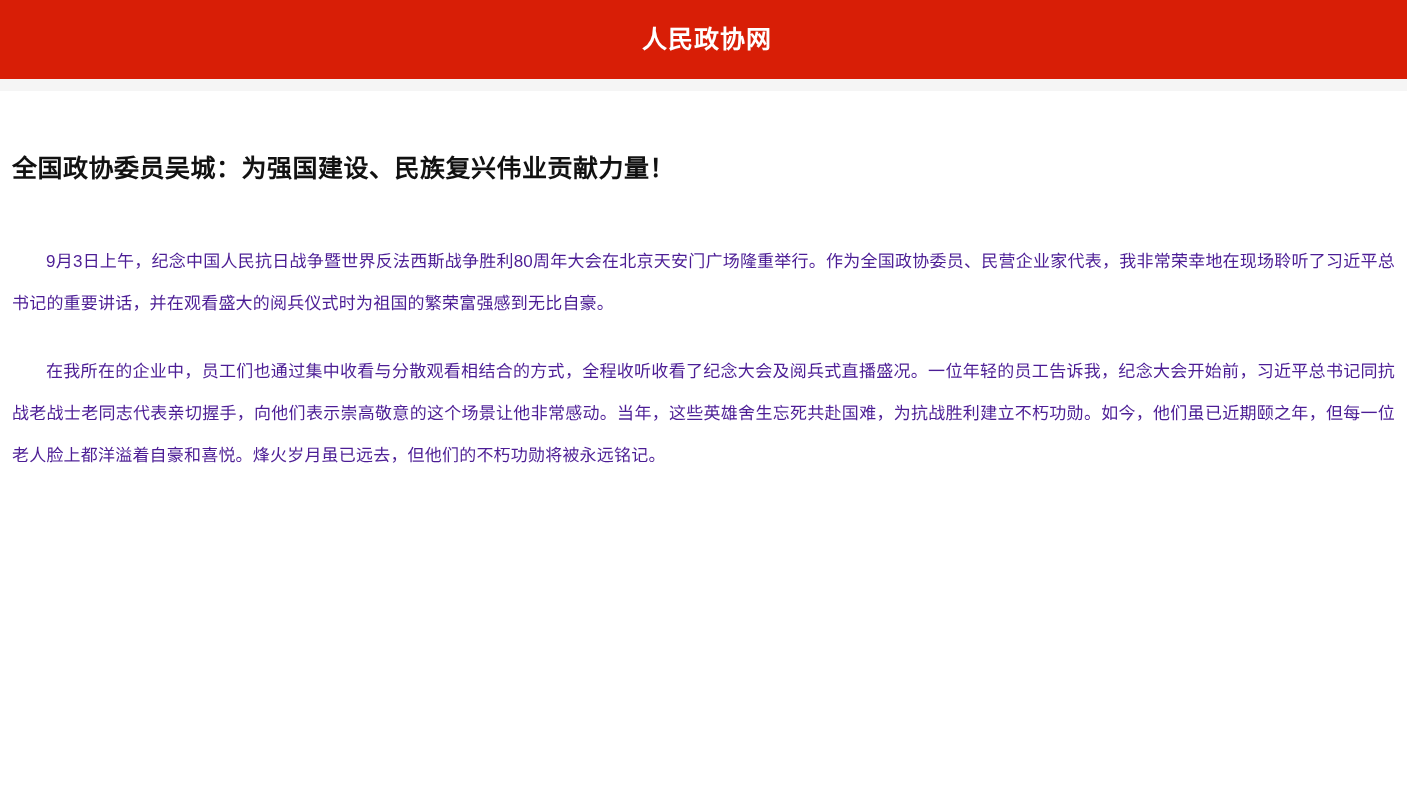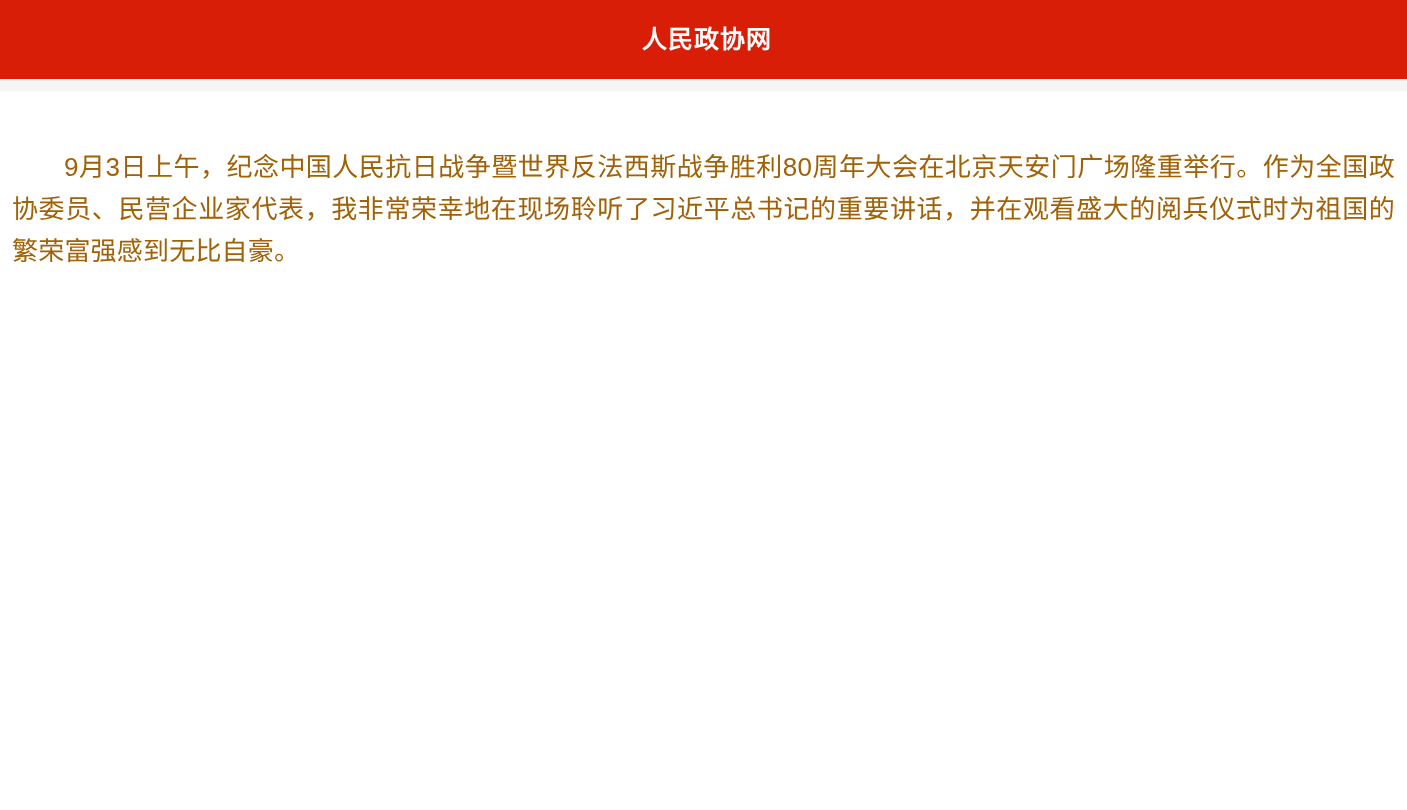--- a/index.html
+++ b/index.html
@@ -55,39 +55,41 @@
     color: #111111;
     margin: 0;
     padding: 60px 0 0 0;
     line-height: 1.4;
     letter-spacing: 0.5px;
   }
   .article-body {
     padding-top: 55px;
   }
   .para {
-    font-size: 26px;
+    font-size: 17px;
     line-height: 42px;
-    color: #a16207;
+    color: #4c1d95;
     margin: 0 0 26px 0;
     text-indent: 2em;
     text-align: justify;
     letter-spacing: 0.2px;
   }
 </style>
 </head>
 <body>
 
 <div class="page">
 
   <div class="site-header">
     <div class="site-title">人民政协网</div>
   </div>
 
   <div class="header-rule"></div>
 
   <div class="content">
+    <h1 class="article-title">全国政协委员吴城：为强国建设、民族复兴伟业贡献力量！</h1>
     <div class="article-body">
       <p class="para">9月3日上午，纪念中国人民抗日战争暨世界反法西斯战争胜利80周年大会在北京天安门广场隆重举行。作为全国政协委员、民营企业家代表，我非常荣幸地在现场聆听了习近平总书记的重要讲话，并在观看盛大的阅兵仪式时为祖国的繁荣富强感到无比自豪。</p>
+      <p class="para">在我所在的企业中，员工们也通过集中收看与分散观看相结合的方式，全程收听收看了纪念大会及阅兵式直播盛况。一位年轻的员工告诉我，纪念大会开始前，习近平总书记同抗战老战士老同志代表亲切握手，向他们表示崇高敬意的这个场景让他非常感动。当年，这些英雄舍生忘死共赴国难，为抗战胜利建立不朽功勋。如今，他们虽已近期颐之年，但每一位老人脸上都洋溢着自豪和喜悦。烽火岁月虽已远去，但他们的不朽功勋将被永远铭记。</p>
     </div>
   </div>
 
 </div>
 
 </body></html>

